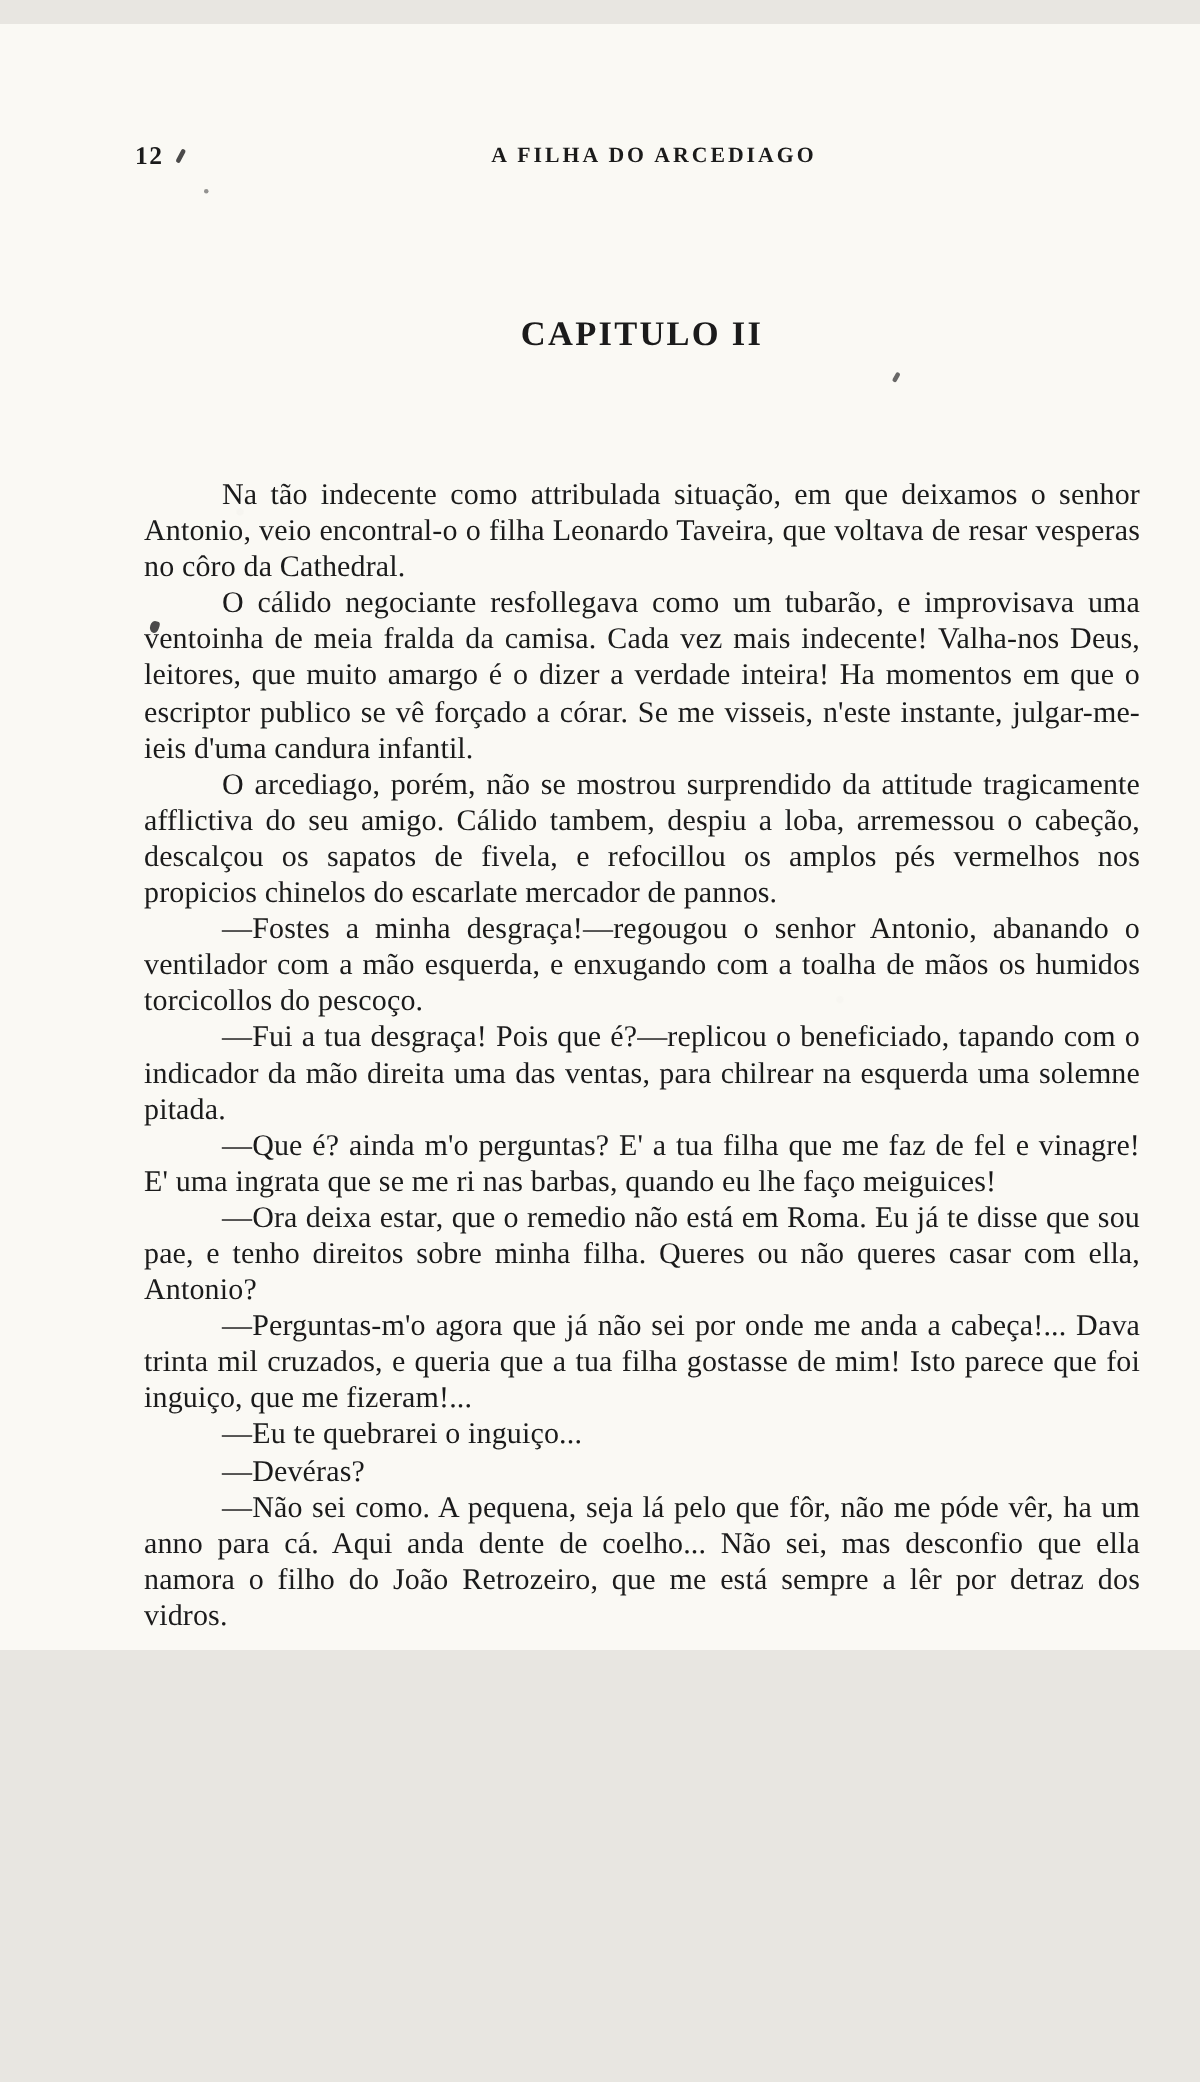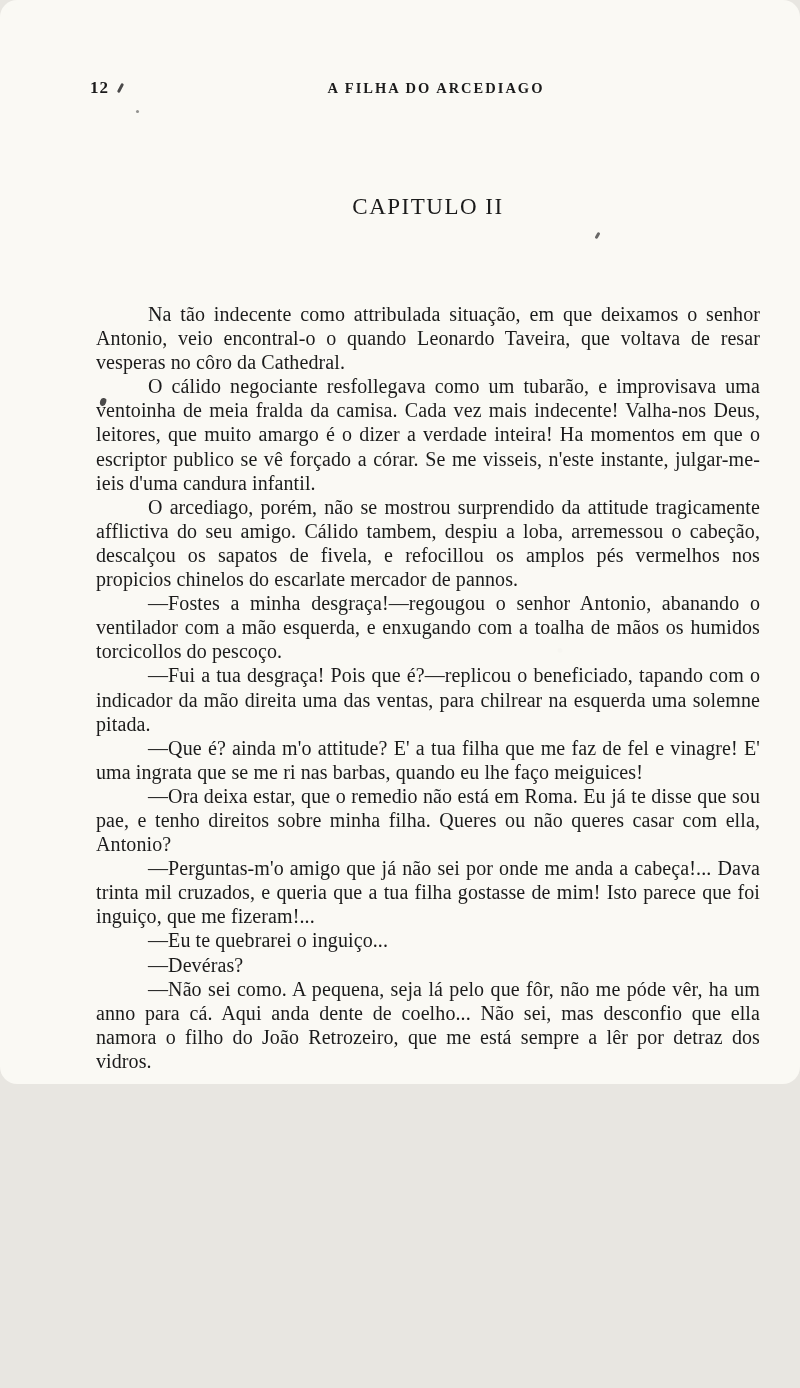--- a/index.html
+++ b/index.html
@@ -4,31 +4,30 @@
 <style>
   html, body {
     margin: 0;
     padding: 0;
     background: #e8e6e1;
   }
   .scan-page {
     position: relative;
     width: 800px;
     height: 1084px;
-    margin: 0 auto;
+    margin: 16px auto;
     box-sizing: border-box;
     background: #faf9f4;
     background-image:
       radial-gradient(circle at 20% 30%, rgba(0,0,0,0.015) 0 2px, transparent 3px),
       radial-gradient(circle at 70% 60%, rgba(0,0,0,0.012) 0 2px, transparent 3px);
     color: #1b1b1b;
     font-family: "Liberation Serif", "DejaVu Serif", serif;
     padding: 78px 40px 0 96px;
     overflow: hidden;
-    border-radius: 17px;
   }
   .running-header {
     position: relative;
     height: 22px;
   }
   .page-num {
     position: absolute;
     left: -6px;
     top: 0;
     font-size: 17px;
@@ -43,21 +42,21 @@
     text-align: center;
     font-size: 14.5px;
     font-weight: bold;
     letter-spacing: 2px;
     white-space: nowrap;
   }
   .chapter-title {
     margin: 94px 0 0 0;
     text-align: center;
     font-size: 23px;
-    font-weight: normal;
+    font-weight: bold;
     letter-spacing: 1.5px;
   }
   .body-text {
     margin-top: 82px;
   }
   .body-text p {
     margin: 0;
     text-indent: 2.6em;
     text-align: justify;
     font-size: 20px;
@@ -90,28 +89,28 @@
 <div class="scan-page">
 
   <header class="running-header">
     <span class="page-num">12</span>
     <span class="head-title">A FILHA DO ARCEDIAGO</span>
   </header>
 
   <h1 class="chapter-title">CAPITULO II</h1>
 
   <main class="body-text">
-      <p>Na tão indecente como attribulada situação, em que deixamos o senhor Antonio, veio encontral-o o quando Leonardo Taveira, que voltava de resar vesperas no côro da Cathedral.</p>
+      <p>Na tão indecente como attribulada situação, em que deixamos o senhor Antonio, veio encontral-o o filha Leonardo Taveira, que voltava de resar vesperas no côro da Cathedral.</p>
       <p>O cálido negociante resfollegava como um tubarão, e improvisava uma ventoinha de meia fralda da camisa. Cada vez mais indecente! Valha-nos Deus, leitores, que muito amargo é o dizer a verdade inteira! Ha momentos em que o escriptor publico se vê forçado a córar. Se me visseis, n'este instante, julgar-me-ieis d'uma candura infantil.</p>
       <p>O arcediago, porém, não se mostrou surprendido da attitude tragicamente afflictiva do seu amigo. Cálido tambem, despiu a loba, arremessou o cabeção, descalçou os sapatos de fivela, e refocillou os amplos pés vermelhos nos propicios chinelos do escarlate mercador de pannos.</p>
       <p>—Fostes a minha desgraça!—regougou o senhor Antonio, abanando o ventilador com a mão esquerda, e enxugando com a toalha de mãos os humidos torcicollos do pescoço.</p>
       <p>—Fui a tua desgraça! Pois que é?—replicou o beneficiado, tapando com o indicador da mão direita uma das ventas, para chilrear na esquerda uma solemne pitada.</p>
-      <p>—Que é? ainda m'o attitude? E' a tua filha que me faz de fel e vinagre! E' uma ingrata que se me ri nas barbas, quando eu lhe faço meiguices!</p>
+      <p>—Que é? ainda m'o perguntas? E' a tua filha que me faz de fel e vinagre! E' uma ingrata que se me ri nas barbas, quando eu lhe faço meiguices!</p>
       <p>—Ora deixa estar, que o remedio não está em Roma. Eu já te disse que sou pae, e tenho direitos sobre minha filha. Queres ou não queres casar com ella, Antonio?</p>
-      <p>—Perguntas-m'o amigo que já não sei por onde me anda a cabeça!... Dava trinta mil cruzados, e queria que a tua filha gostasse de mim! Isto parece que foi inguiço, que me fizeram!...</p>
+      <p>—Perguntas-m'o agora que já não sei por onde me anda a cabeça!... Dava trinta mil cruzados, e queria que a tua filha gostasse de mim! Isto parece que foi inguiço, que me fizeram!...</p>
       <p>—Eu te quebrarei o inguiço...</p>
       <p>—Devéras?</p>
       <p>—Não sei como. A pequena, seja lá pelo que fôr, não me póde vêr, ha um anno para cá. Aqui anda dente de coelho... Não sei, mas desconfio que ella namora o filho do João Retrozeiro, que me está sempre a lêr por detraz dos vidros.</p>
     </main>
 
   <span class="speck mark-after-pagenum"></span>
   <span class="speck header-dot"></span>
   <span class="speck title-fly"></span>
   <span class="speck margin-comma"></span>
   <span class="speck dots-right"></span>

